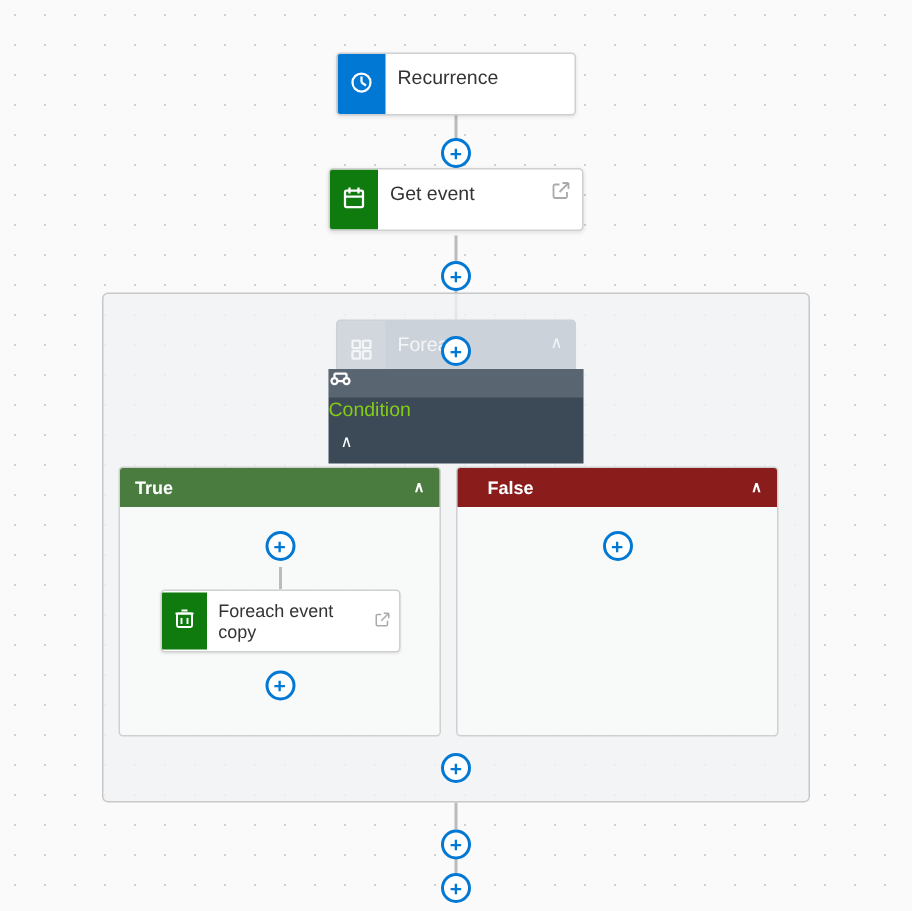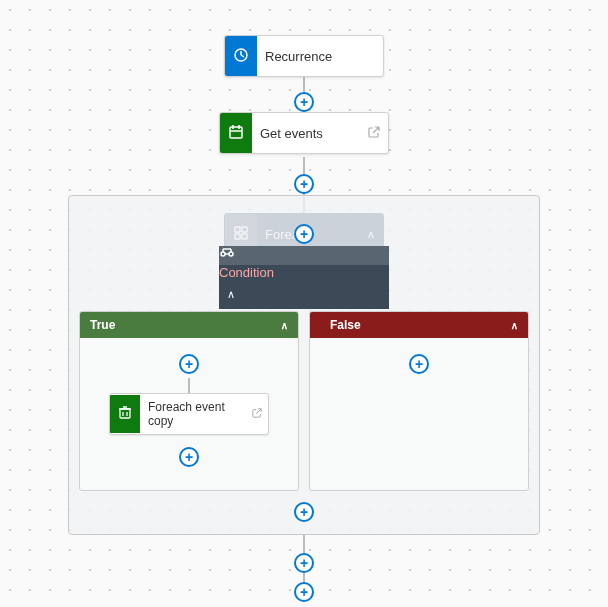--- a/index.html
+++ b/index.html
@@ -45,21 +45,20 @@
 
     
     .step-card {
       position: absolute;
       left: 50%;
       transform: translateX(-50%);
       background: white;
       border: 1px solid #d0d0d0;
       border-radius: 3px;
       display: flex;
-      align-items: center;
       padding: 0;
       box-shadow: 0 1px 3px rgba(0,0,0,0.1);
       cursor: pointer;
       overflow: hidden;
     }
 
     .step-card .icon-bar {
       width: 32px;
       min-height: 40px;
       display: flex;
@@ -140,35 +139,35 @@
       position: absolute;
       left: 50%;
       transform: translateX(-50%);
     }
 
     .condition-card .icon-bar {
       background: #3c4a58;
     }
 
     .condition-card .card-label {
-      color: #fca5a5;
+      color: #84cc16;
     }
 
     .condition-card .expand-btn {
       color: white;
       padding: 8px;
       font-size: 12px;
     }
 
     
     .branches-container {
       position: absolute;
       top: 115px;
       left: 10px;
-      right: 10px;
+      right: 20px;
       display: flex;
       gap: 10px;
     }
 
     .branch {
       flex: 1;
       background: rgba(248,249,250,0.9);
       border: 1px solid #d0d0d0;
       border-radius: 3px;
       min-height: 180px;
@@ -307,21 +306,21 @@
     <div class="icon-bar" style="background:#0f7b0f;">
       <span>
         <svg width="16" height="16" viewBox="0 0 16 16" fill="white">
           <rect x="2" y="3" width="12" height="11" rx="1" fill="none" stroke="white" stroke-width="1.5"></rect>
           <line x1="2" y1="7" x2="14" y2="7" stroke="white" stroke-width="1.5"></line>
           <line x1="5" y1="1" x2="5" y2="5" stroke="white" stroke-width="1.5"></line>
           <line x1="11" y1="1" x2="11" y2="5" stroke="white" stroke-width="1.5"></line>
         </svg>
       </span>
     </div>
-    <div class="card-label">Get events</div>
+    <div class="card-label">Get event</div>
     <div class="card-link-icon">
       <svg width="12" height="12" viewBox="0 0 12 12" fill="#aaa">
         <path d="M5 2H2a1 1 0 00-1 1v7a1 1 0 001 1h7a1 1 0 001-1V7M7 1h4m0 0v4m0-4L5 7" stroke="#aaa" stroke-width="1.2" fill="none"></path>
       </svg>
     </div>
   </div>
 
   <div class="plus-btn" style="top:174px;">
     <span>+</span>
   </div>

